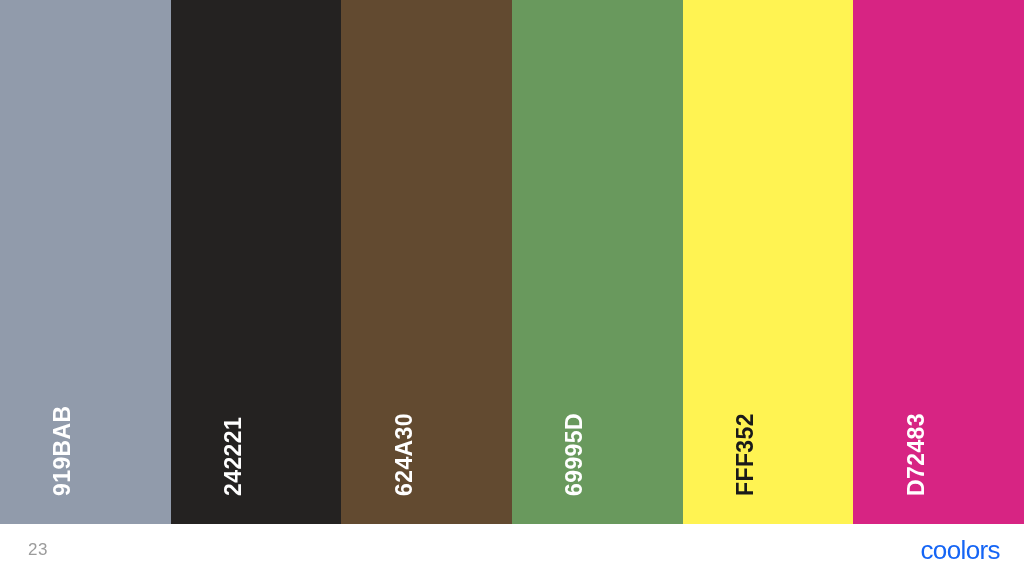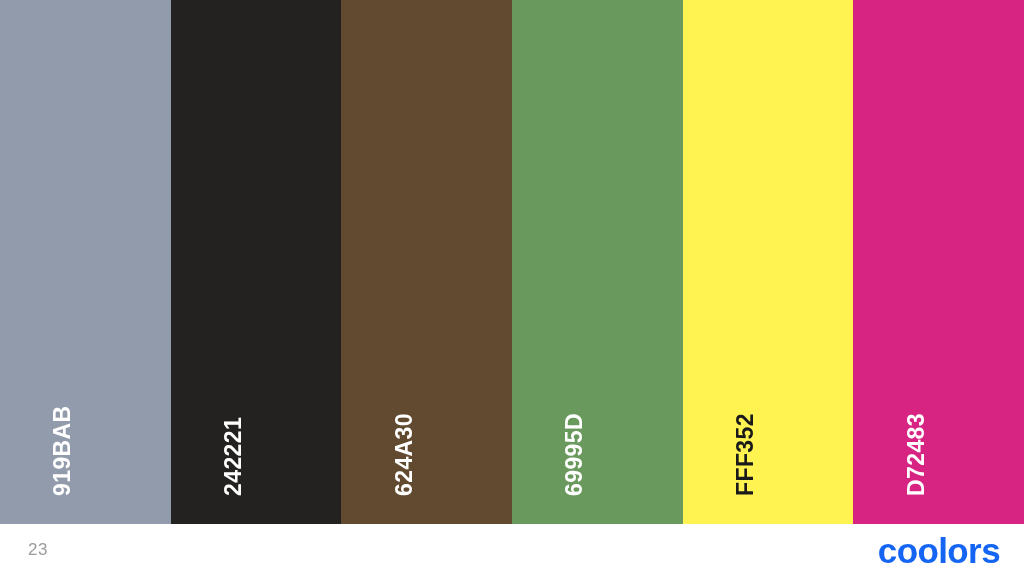--- a/index.html
+++ b/index.html
@@ -83,22 +83,22 @@
     font-size: 17px;
     color: #9b9b9b;
     letter-spacing: 0.5px;
   }
 
   #brand-logo {
     position: absolute;
     right: 24px;
     top: 50%;
     transform: translateY(-50%);
-    font-size: 35px;
-    font-weight: bold;
+    font-size: 26px;
+    font-weight: normal;
     letter-spacing: -0.6px;
     line-height: 1;
   }
 </style>
 </head>
 <body>
 
 <div id="slide">
 
   <div id="palette">

